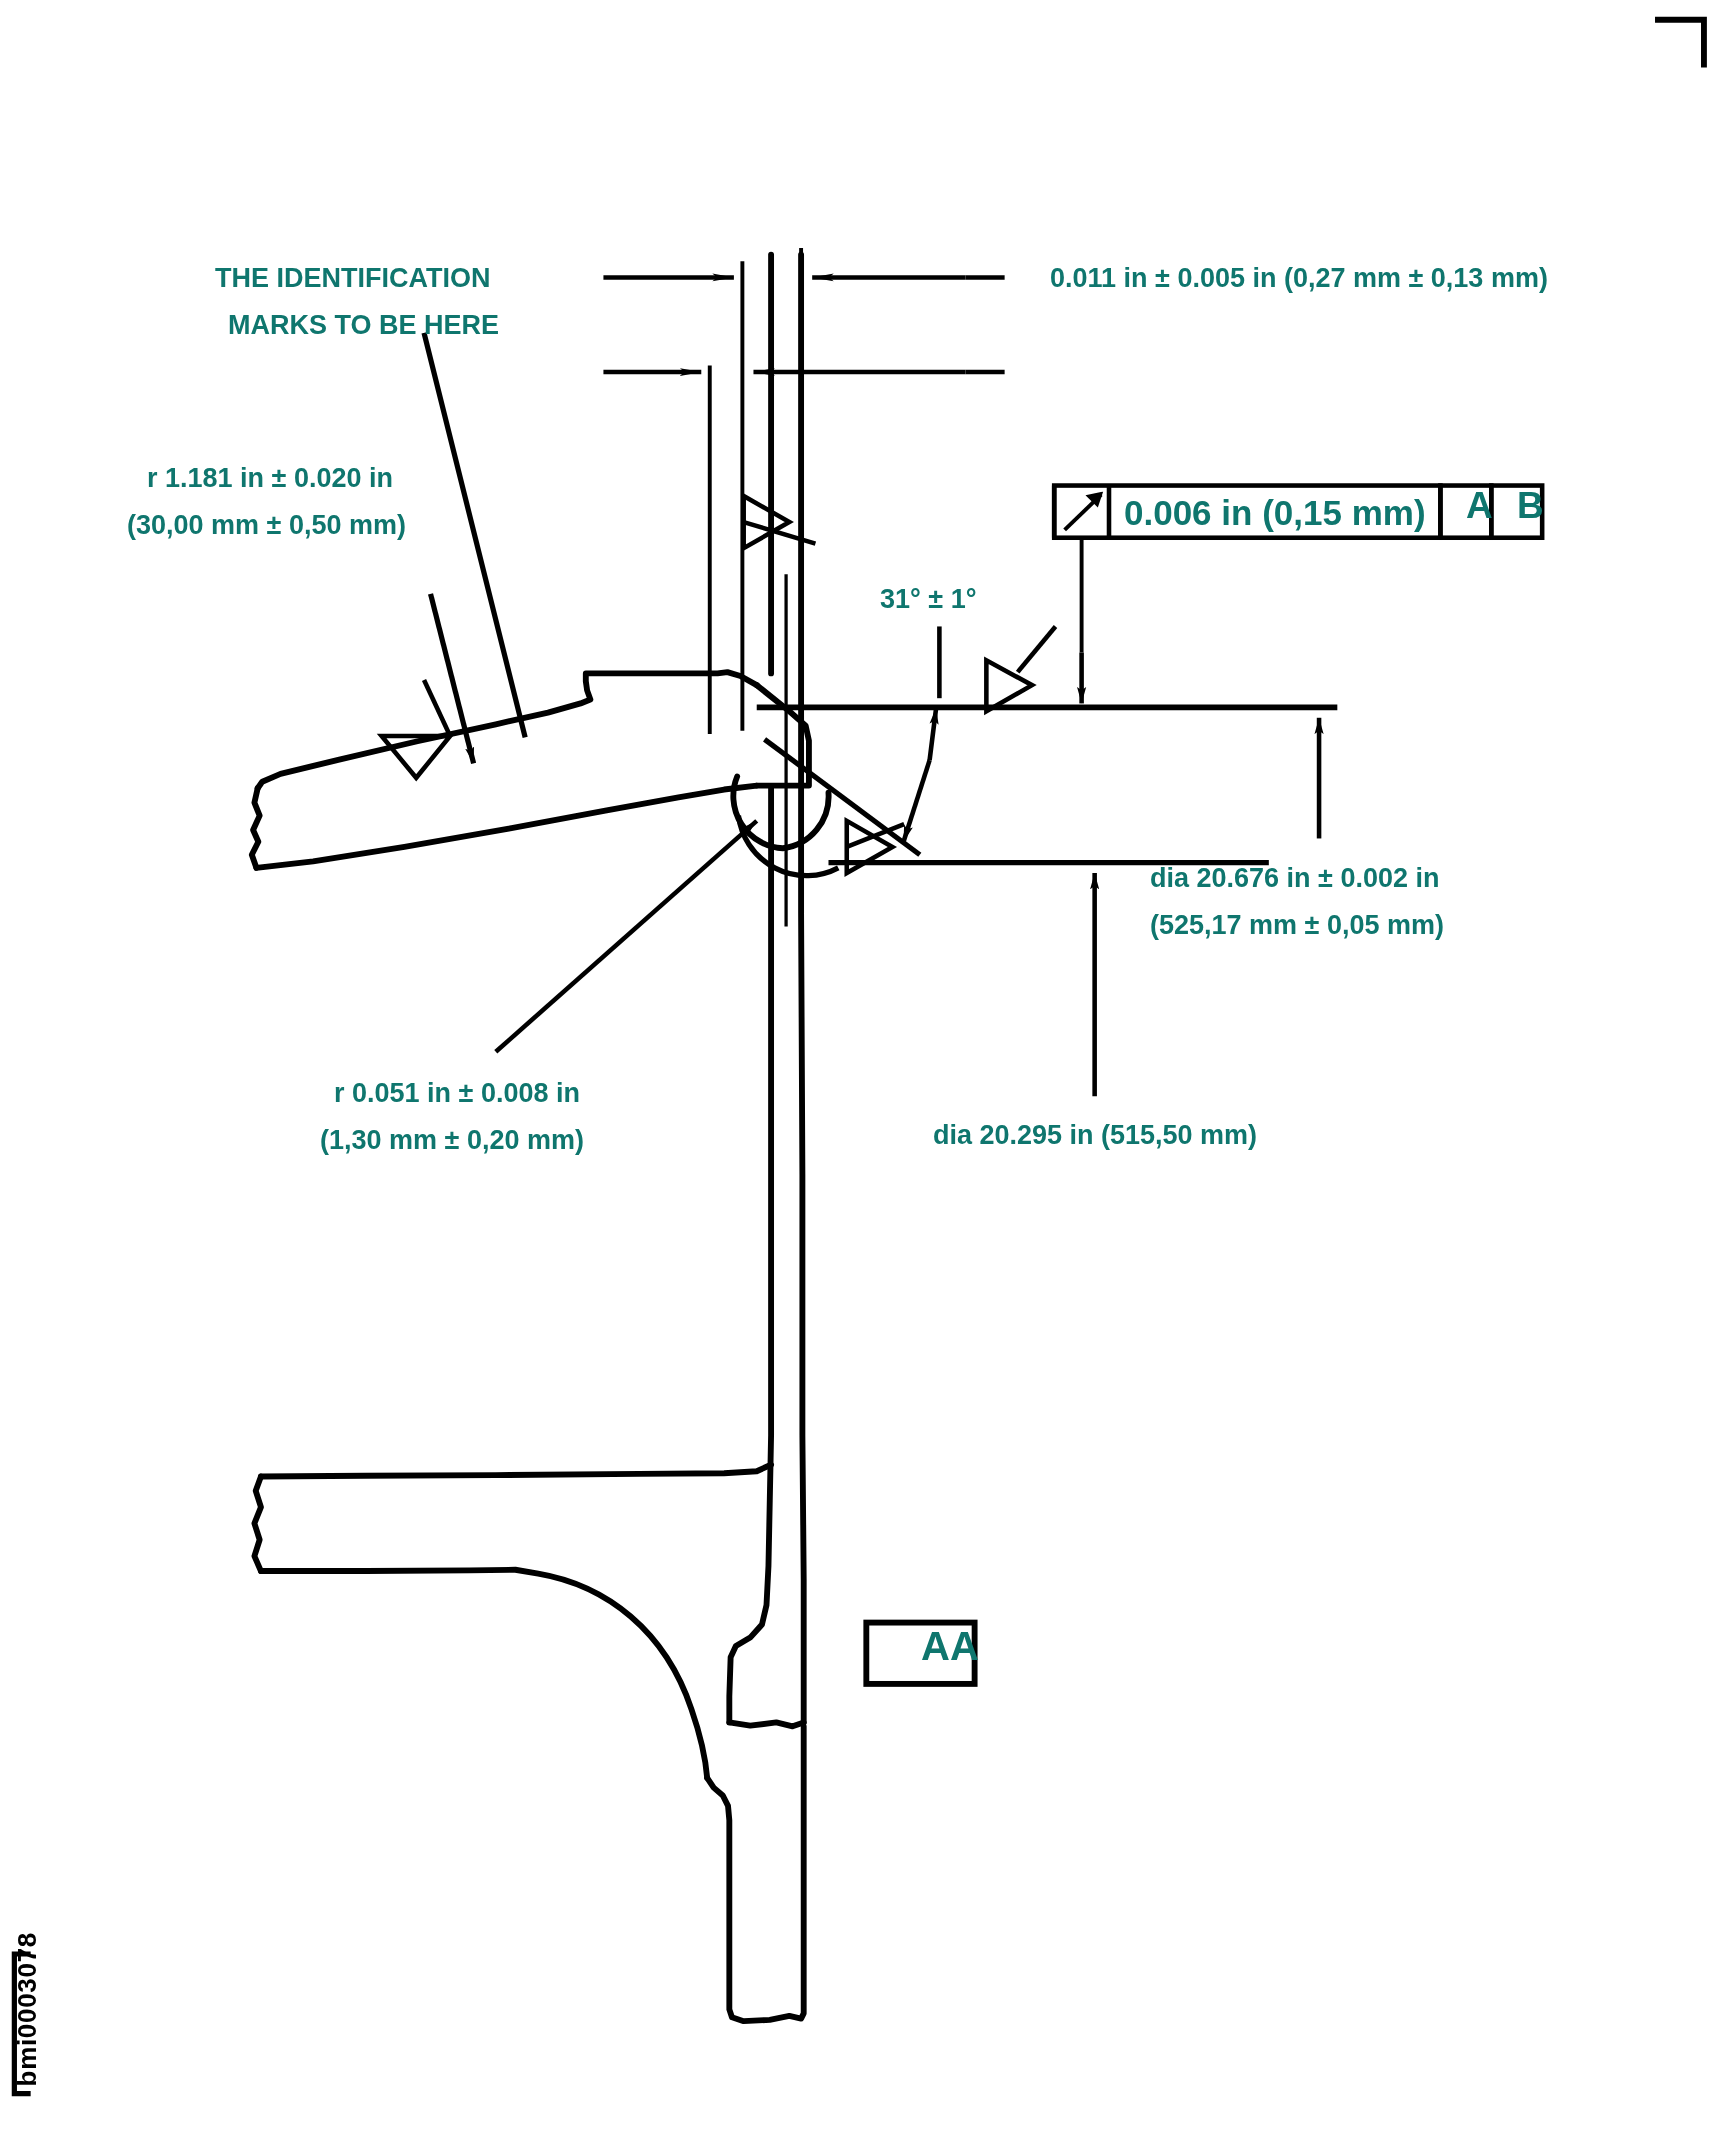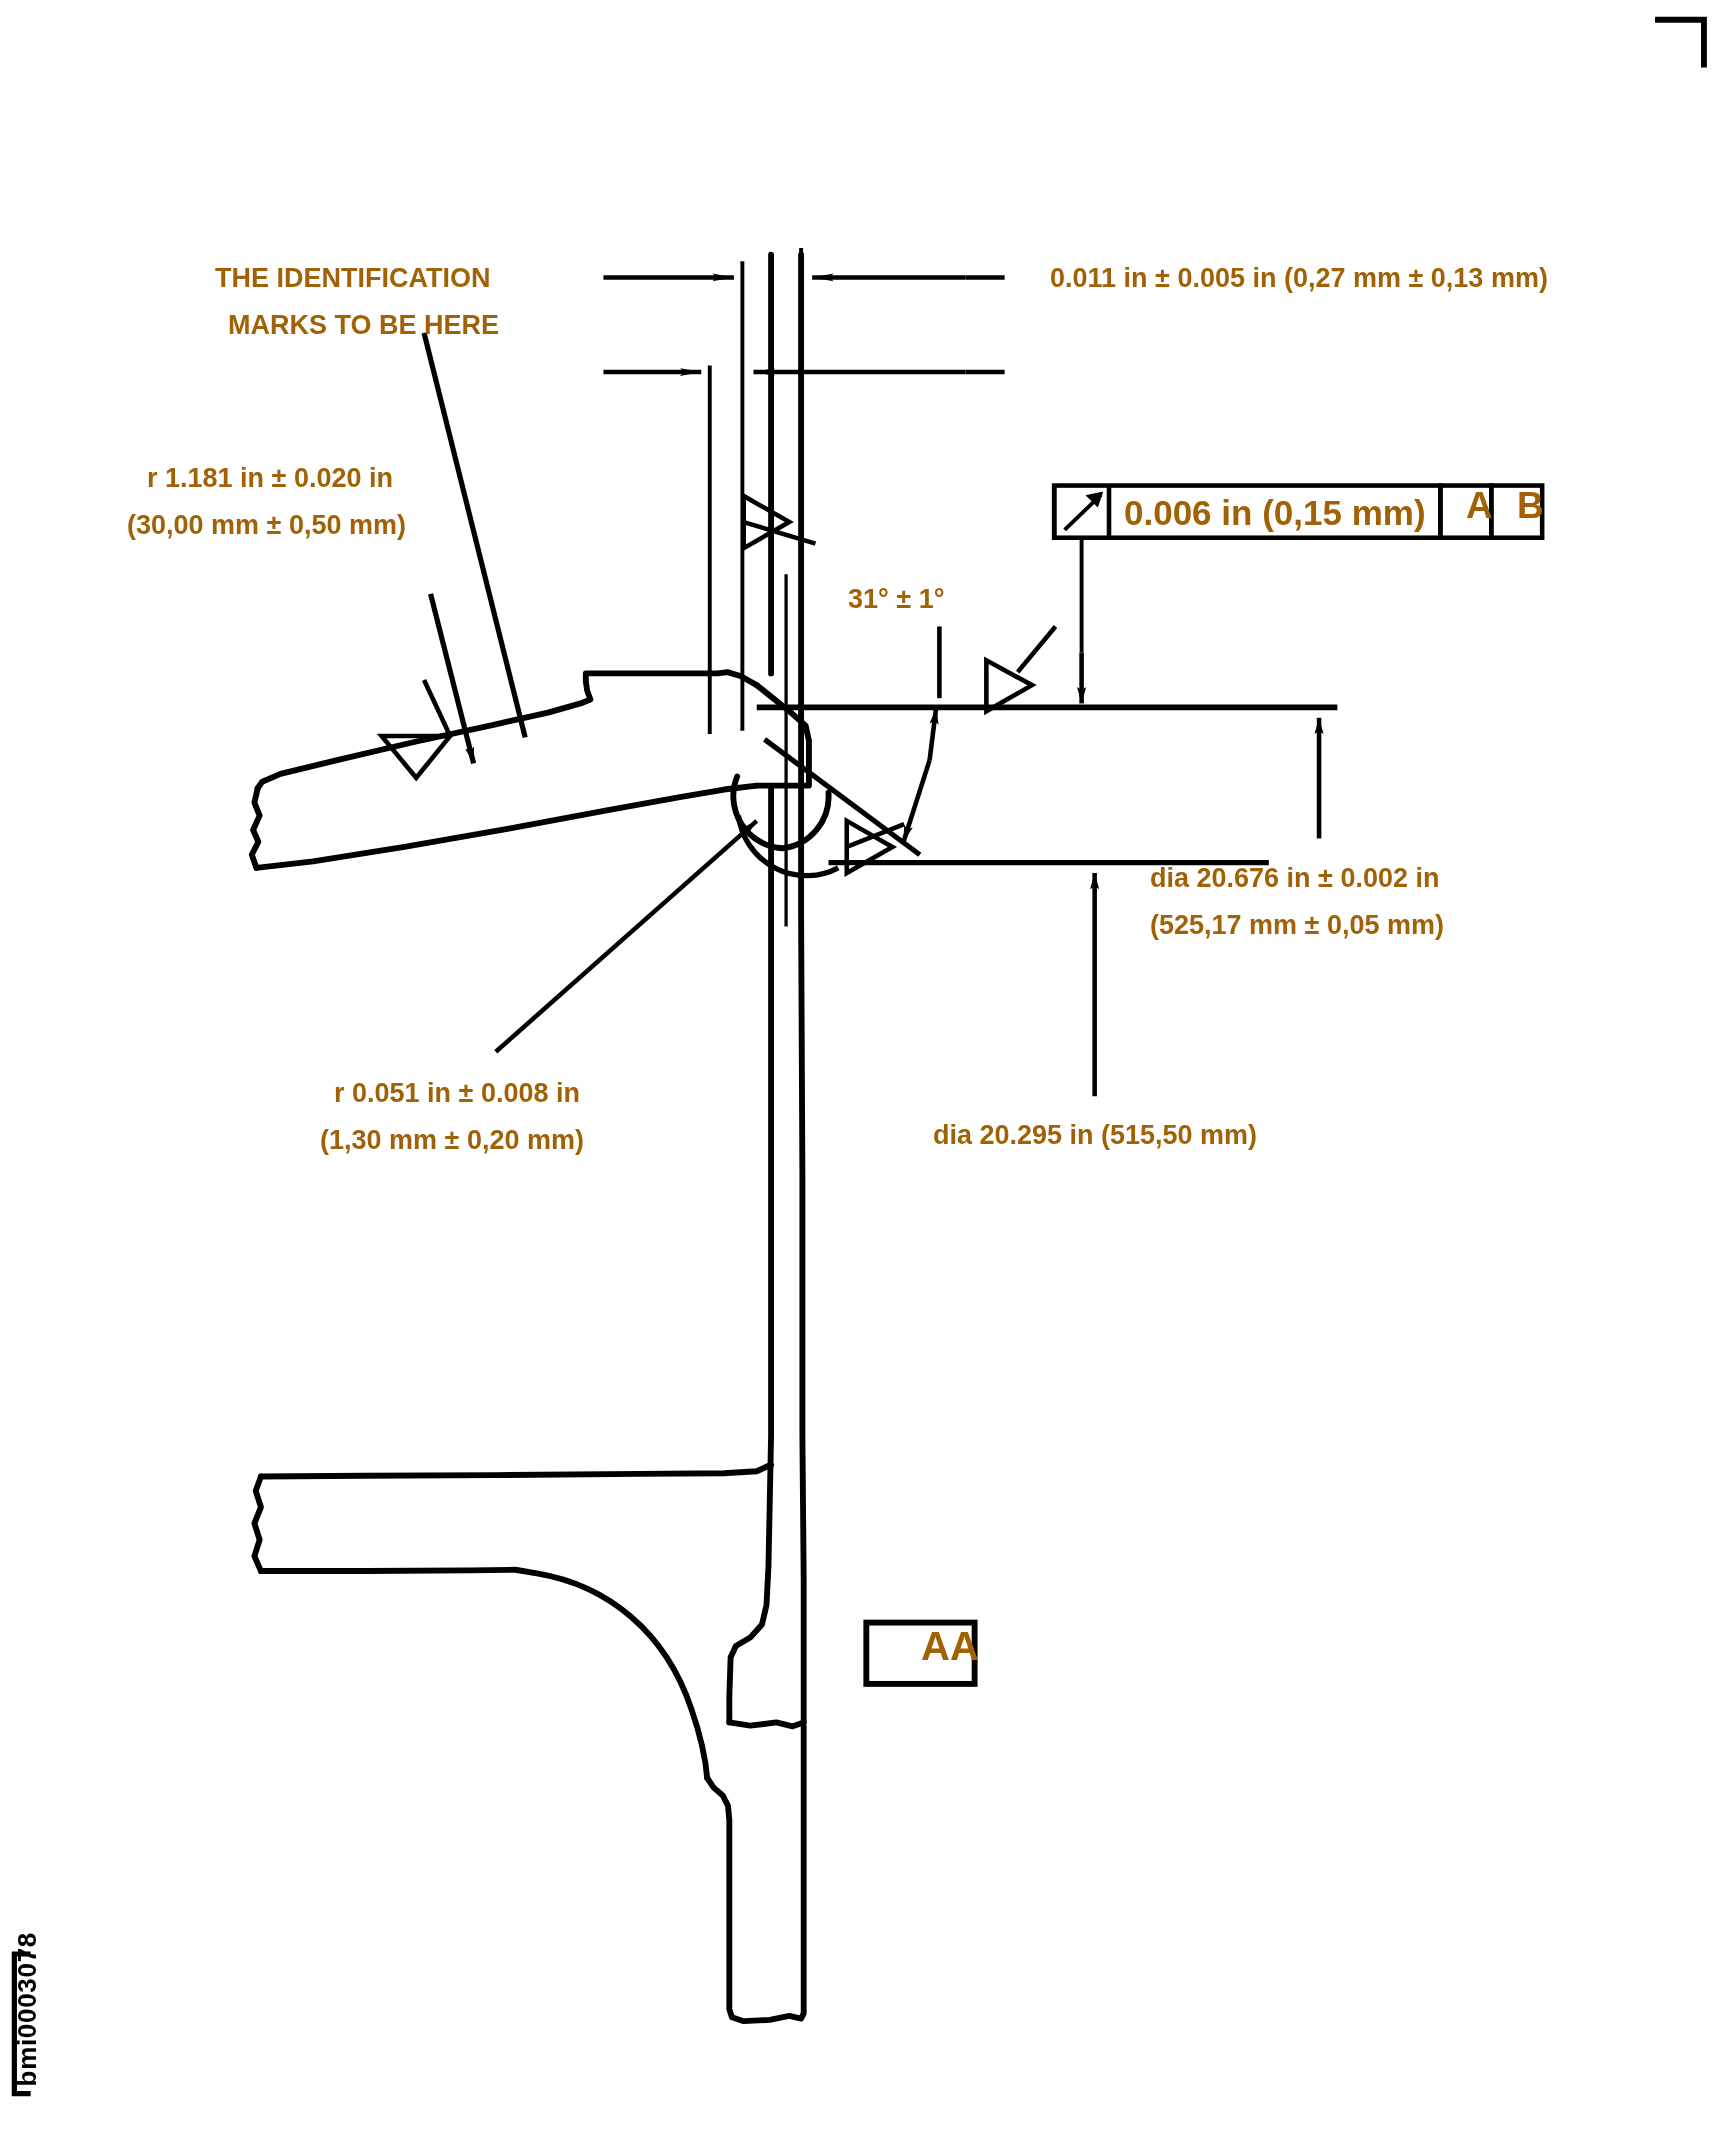--- a/index.html
+++ b/index.html
@@ -26,21 +26,21 @@
     height: 2129px;
   }
   .txt {
     position: absolute;
     white-space: pre;
     font-family: "Liberation Sans", sans-serif;
     font-weight: bold;
     font-size: 27px;
     line-height: 37px;
     letter-spacing: 0px;
-    color: #a16207;
+    color: #0f766e;
   }
   .txt.ctr { text-align: center; transform: translateX(-50%); }
   .fcf-num {
     font-size: 35px;
   }
   .fcf-datum {
     font-size: 37px;
     font-weight: bold;
     text-align: center;
   }
@@ -226,21 +226,21 @@
   </svg>
 
   <div class="txt" style="left:215px; top:260px;">THE IDENTIFICATION</div>
   <div class="txt" style="left:228px; top:307px;">MARKS TO BE HERE</div>
 
   <div class="txt" style="left:1018px; top:260px;margin-left:32px;">0.011 in ± 0.005 in (0,27 mm ± 0,13 mm)</div>
 
   <div class="txt" style="left:147px; top:460px;">r 1.181 in ± 0.020 in</div>
   <div class="txt" style="left:127px; top:507px;">(30,00 mm ± 0,50 mm)</div>
 
-  <div class="txt" style="left:848px; top:581px;">31° ± 1°</div>
+  <div class="txt" style="left:880px; top:581px;">31° ± 1°</div>
 
   <div class="txt fcf-num" style="left:1124px; top:494px;">0.006 in (0,15 mm)</div>
   <div class="txt fcf-datum" style="left:1466px; top:487px; width:0px;">A</div>
   <div class="txt fcf-datum" style="left:1517px; top:487px; width:0px;">B</div>
 
   <div class="txt" style="left:1150px; top:860px;">dia 20.676 in ± 0.002 in</div>
   <div class="txt" style="left:1150px; top:907px;">(525,17 mm ± 0,05 mm)</div>
 
   <div class="txt" style="left:334px; top:1075px;">r 0.051 in ± 0.008 in</div>
   <div class="txt" style="left:320px; top:1122px;">(1,30 mm ± 0,20 mm)</div>

